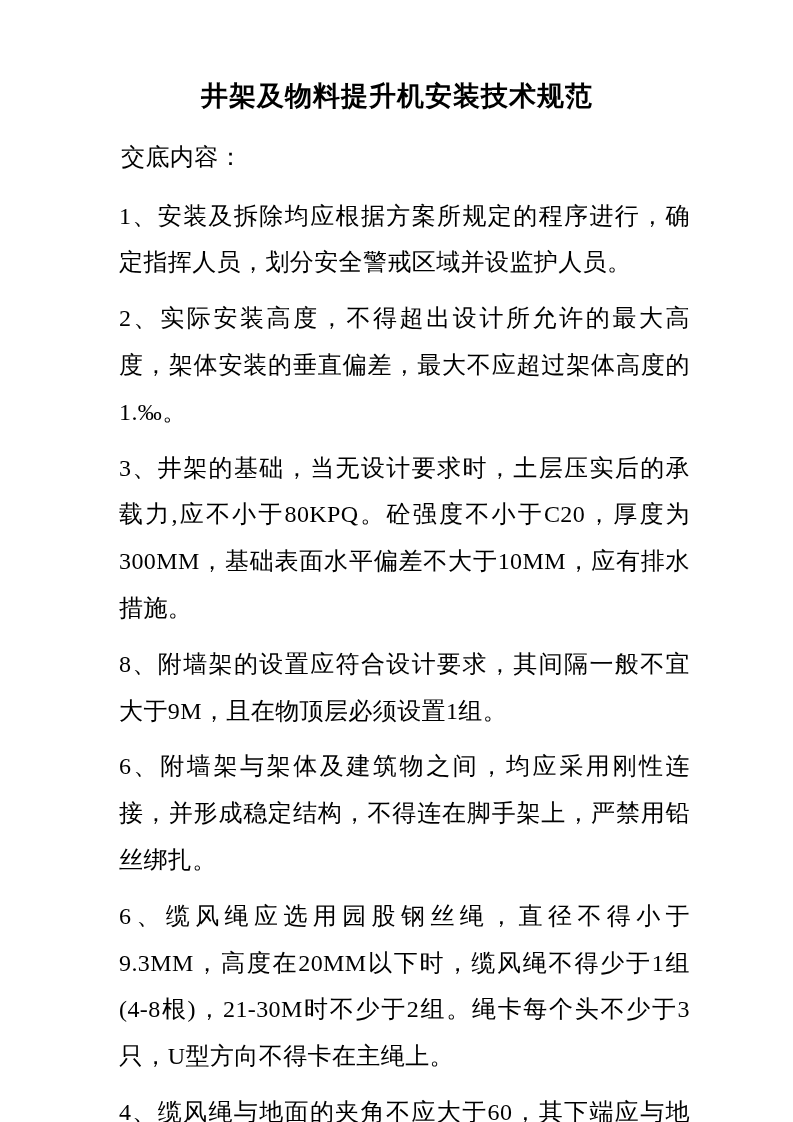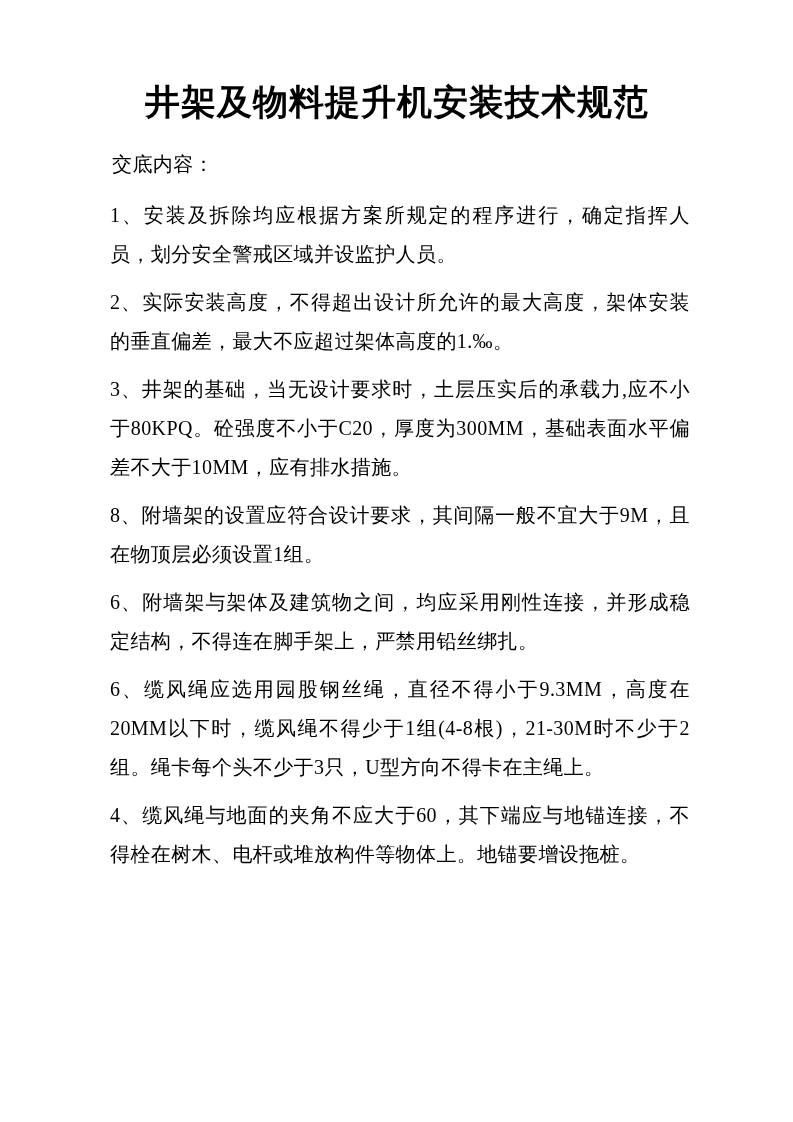--- a/index.html
+++ b/index.html
@@ -22,33 +22,33 @@
     padding: 0;
   }
   .doc-body {
     position: absolute;
     left: 104px;
     top: 78px;
     width: 586px;
   }
   .doc-title {
     font-family: "Liberation Serif", "DejaVu Serif", serif;
-    font-size: 35px;
+    font-size: 27px;
     font-weight: bold;
     text-align: center;
     letter-spacing: 1px;
     line-height: 1.4;
     margin: 0 0 18px 0;
   }
   .para {
-    font-size: 20px;
+    font-size: 24px;
     line-height: 1.95;
     text-align: justify;
     text-justify: inter-ideograph;
-    margin: 0 0 9px 0;
+    margin: 0 0 9px 9px;
     text-indent: 0;
     letter-spacing: 0.4px;
   }
   .para.intro {
     padding-left: 8px;
     margin-bottom: 12px;
   }
   .para.item {
     padding-left: 6px;
   }

